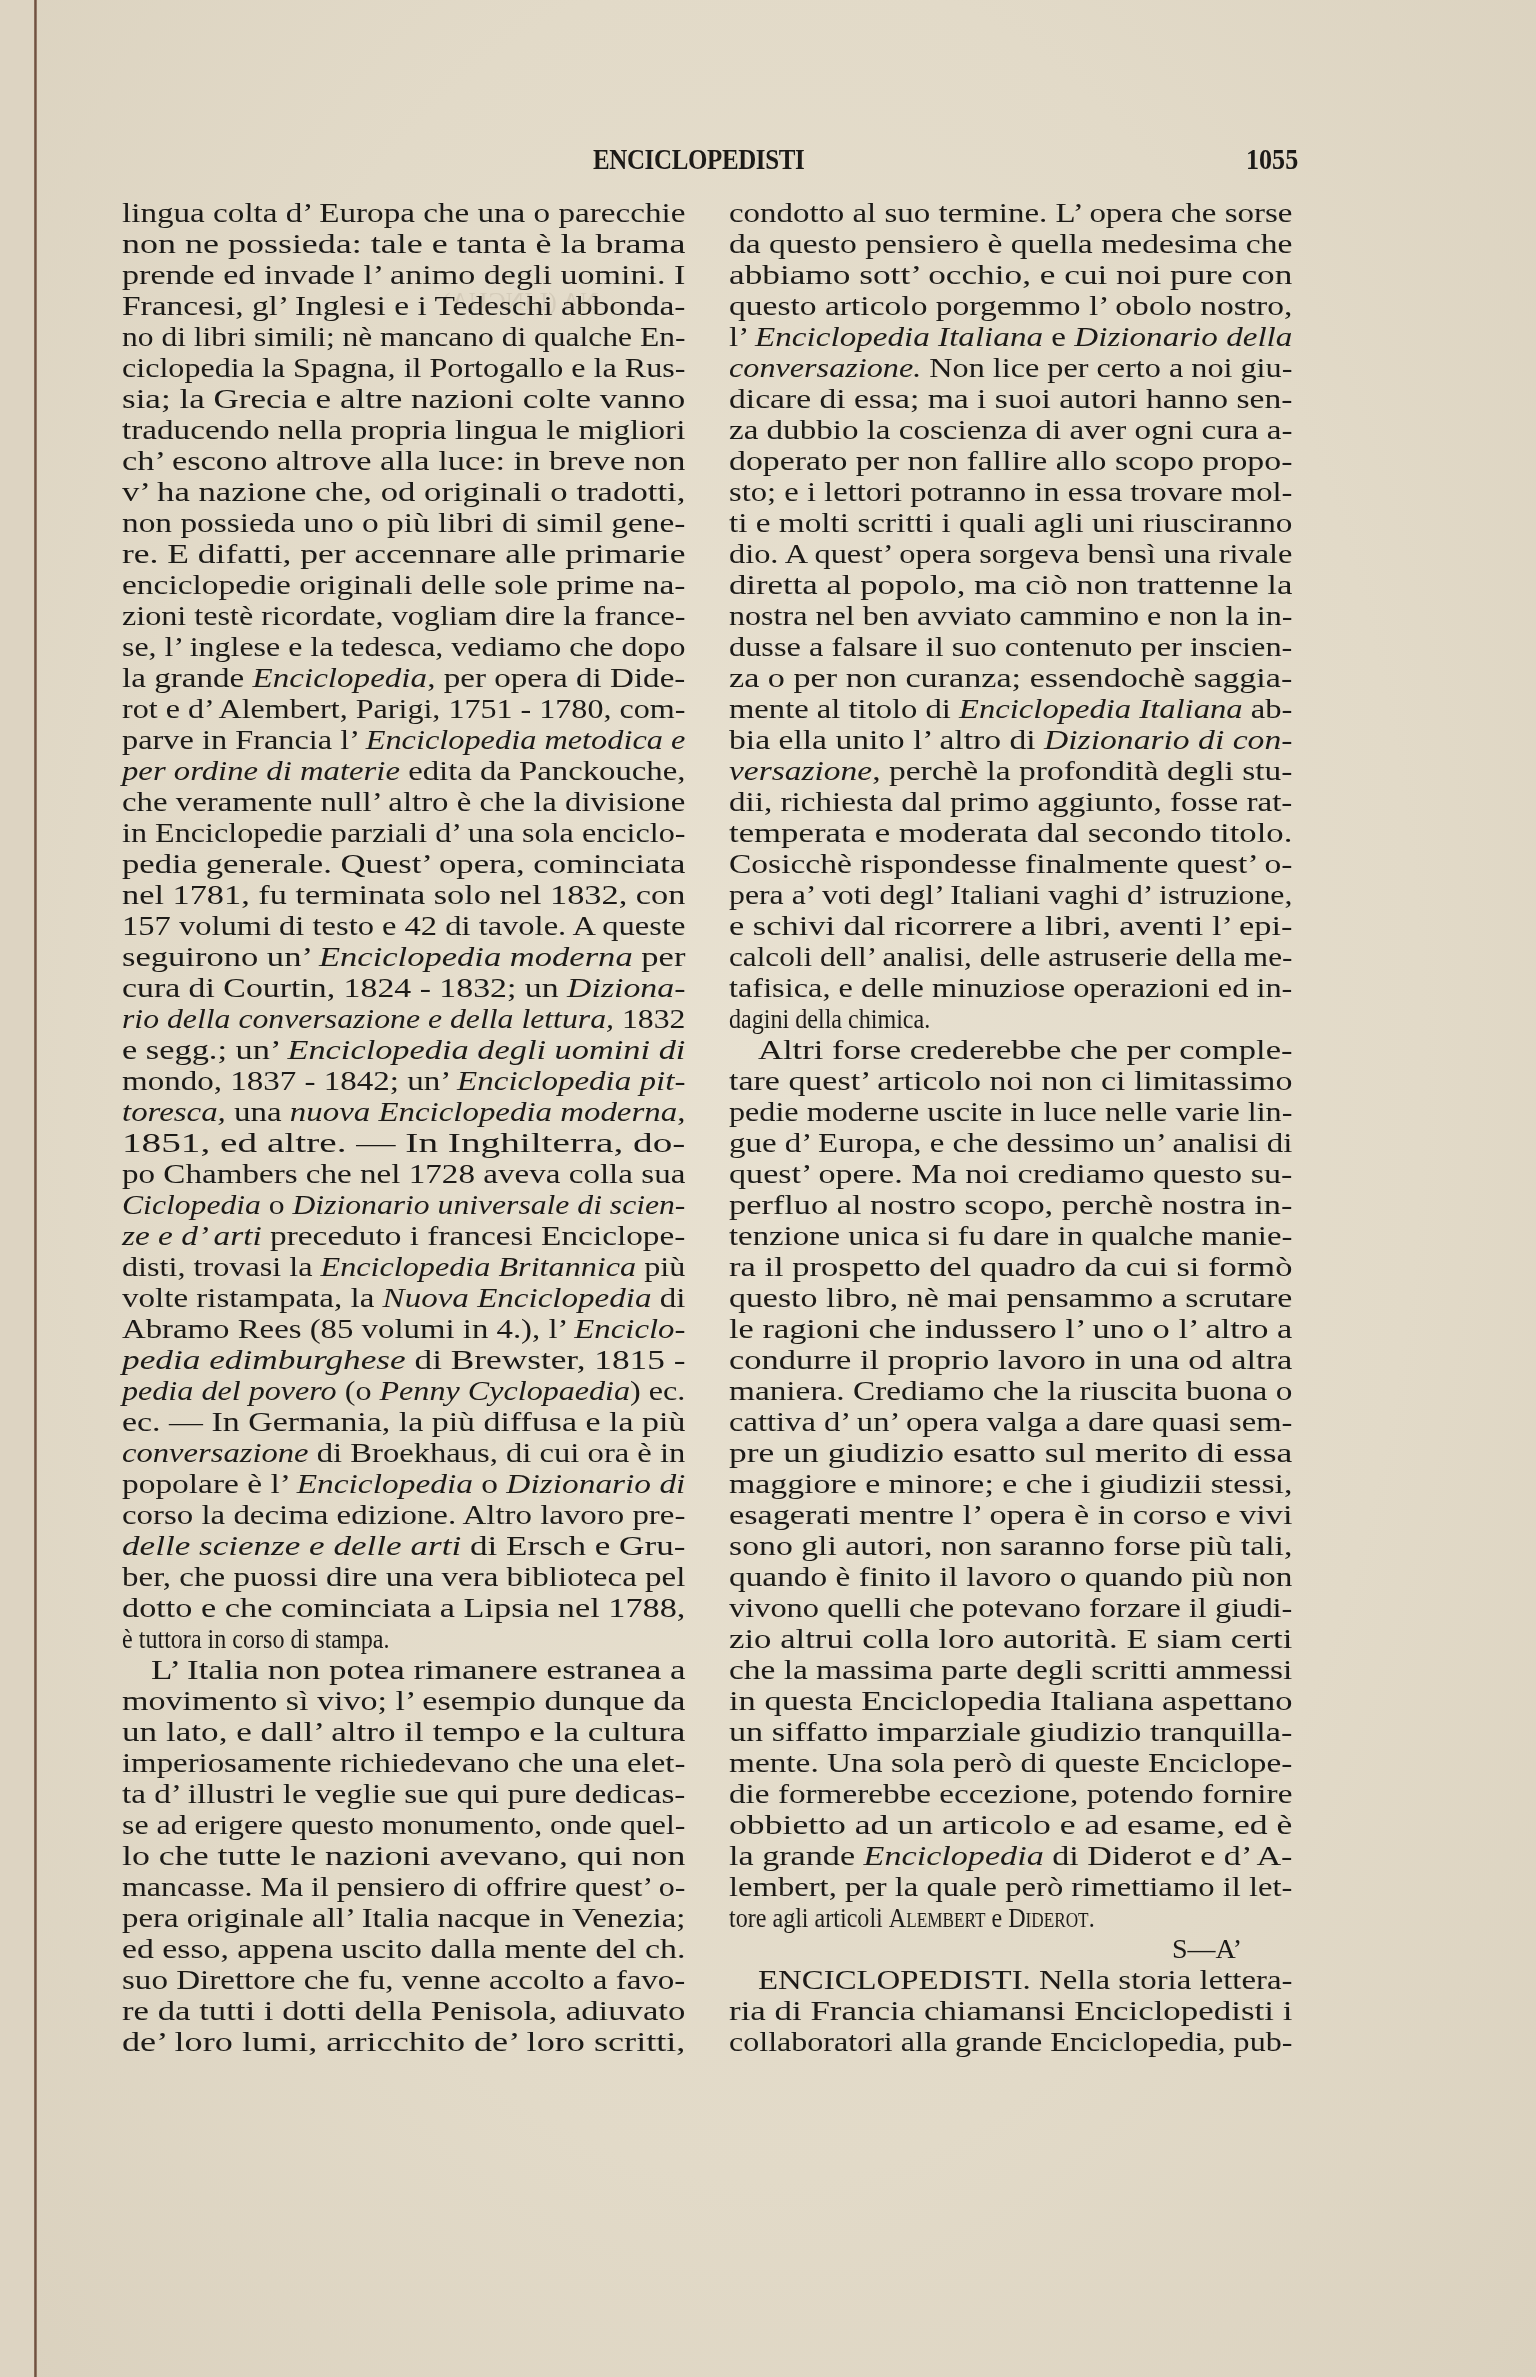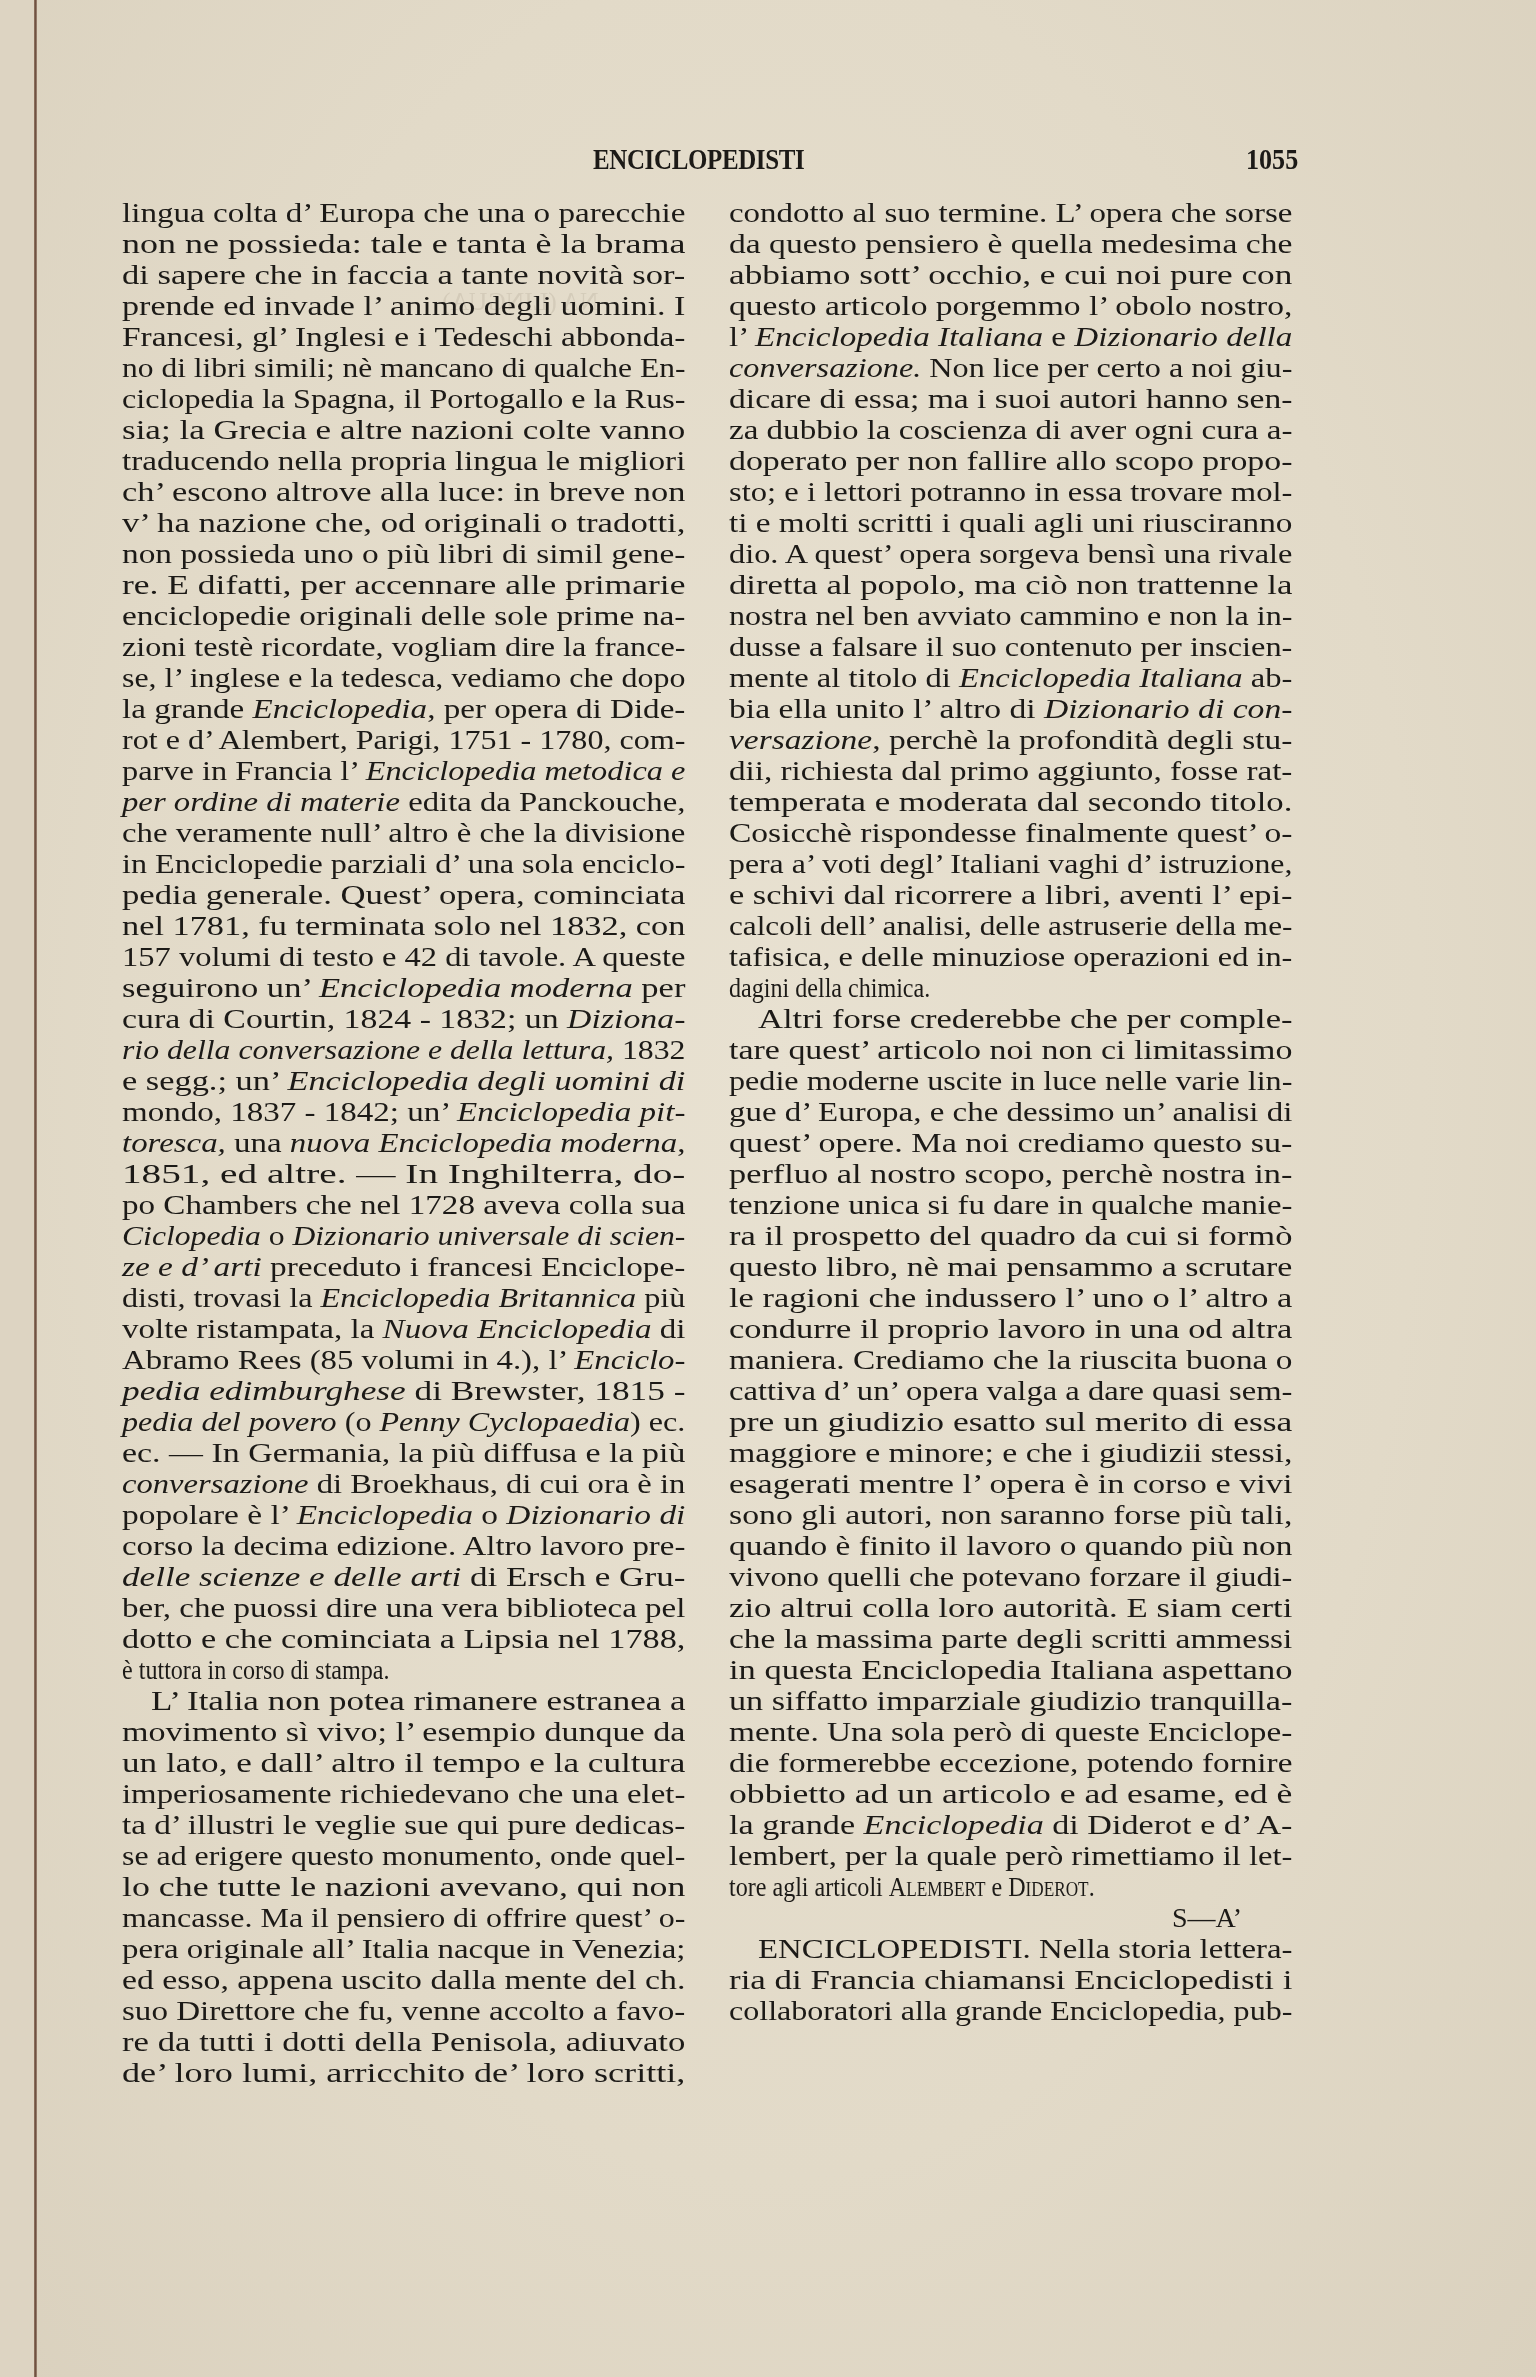--- a/index.html
+++ b/index.html
@@ -70,21 +70,20 @@
 
   <div class="header">
     <span class="bleed-through">NA (LINGUA)</span>
     <span class="running-title">ENCICLOPEDISTI</span>
     <span class="page-number">1055</span>
   </div>
 
   <div class="column col-left" id="col-left">
       <div class="line"><span class="fit" style="transform: scaleX(1.1835);">lingua colta d’ Europa che una o parecchie</span></div>
       <div class="line"><span class="fit" style="transform: scaleX(1.2848);">non ne possieda: tale e tanta è la brama</span></div>
-      <div class="line"><span class="fit" style="transform: scaleX(1.234);">di sapere che in faccia a tante novità sor-</span></div>
       <div class="line"><span class="fit" style="transform: scaleX(1.2171);">prende ed invade l’ animo degli uomini. I</span></div>
       <div class="line"><span class="fit" style="transform: scaleX(1.1934);">Francesi, gl’ Inglesi e i Tedeschi abbonda-</span></div>
       <div class="line"><span class="fit" style="transform: scaleX(1.125);">no di libri simili; nè mancano di qualche En-</span></div>
       <div class="line"><span class="fit" style="transform: scaleX(1.1464);">ciclopedia la Spagna, il Portogallo e la Rus-</span></div>
       <div class="line"><span class="fit" style="transform: scaleX(1.2516);">sia; la Grecia e altre nazioni colte vanno</span></div>
       <div class="line"><span class="fit" style="transform: scaleX(1.1859);">traducendo nella propria lingua le migliori</span></div>
       <div class="line"><span class="fit" style="transform: scaleX(1.2275);">ch’ escono altrove alla luce: in breve non</span></div>
       <div class="line"><span class="fit" style="transform: scaleX(1.24);">v’ ha nazione che, od originali o tradotti,</span></div>
       <div class="line"><span class="fit" style="transform: scaleX(1.1915);">non possieda uno o più libri di simil gene-</span></div>
       <div class="line"><span class="fit" style="transform: scaleX(1.2671);">re. E difatti, per accennare alle primarie</span></div>
@@ -146,20 +145,21 @@
       <div class="line"><span class="fit" style="transform: scaleX(1.1501);"><em>conversazione.</em> Non lice per certo a noi giu-</span></div>
       <div class="line"><span class="fit" style="transform: scaleX(1.1996);">dicare di essa; ma i suoi autori hanno sen-</span></div>
       <div class="line"><span class="fit" style="transform: scaleX(1.1803);">za dubbio la coscienza di aver ogni cura a-</span></div>
       <div class="line"><span class="fit" style="transform: scaleX(1.2077);">doperato per non fallire allo scopo propo-</span></div>
       <div class="line"><span class="fit" style="transform: scaleX(1.1648);">sto; e i lettori potranno in essa trovare mol-</span></div>
       <div class="line"><span class="fit" style="transform: scaleX(1.1877);">ti e molti scritti i quali agli uni riusciranno</span></div>
       <div class="line"><span class="fit" style="transform: scaleX(1.1562);">dio. A quest’ opera sorgeva bensì una rivale</span></div>
       <div class="line"><span class="fit" style="transform: scaleX(1.2408);">diretta al popolo, ma ciò non trattenne la</span></div>
       <div class="line"><span class="fit" style="transform: scaleX(1.1465);">nostra nel ben avviato cammino e non la in-</span></div>
       <div class="line"><span class="fit" style="transform: scaleX(1.1556);">dusse a falsare il suo contenuto per inscien-</span></div>
+      <div class="line"><span class="fit" style="transform: scaleX(1.22);">za o per non curanza; essendochè saggia-</span></div>
       <div class="line"><span class="fit" style="transform: scaleX(1.1648);">mente al titolo di <em>Enciclopedia Italiana</em> ab-</span></div>
       <div class="line"><span class="fit" style="transform: scaleX(1.2008);">bia ella unito l’ altro di <em>Dizionario di con-</em></span></div>
       <div class="line"><span class="fit" style="transform: scaleX(1.1957);"><em>versazione</em>, perchè la profondità degli stu-</span></div>
       <div class="line"><span class="fit" style="transform: scaleX(1.1839);">dii, richiesta dal primo aggiunto, fosse rat-</span></div>
       <div class="line"><span class="fit" style="transform: scaleX(1.2408);">temperata e moderata dal secondo titolo.</span></div>
       <div class="line"><span class="fit" style="transform: scaleX(1.197);">Cosicchè rispondesse finalmente quest’ o-</span></div>
       <div class="line"><span class="fit" style="transform: scaleX(1.1358);">pera a’ voti degl’ Italiani vaghi d’ istruzione,</span></div>
       <div class="line"><span class="fit" style="transform: scaleX(1.2276);">e schivi dal ricorrere a libri, aventi l’ epi-</span></div>
       <div class="line"><span class="fit" style="transform: scaleX(1.1143);">calcoli dell’ analisi, delle astruserie della me-</span></div>
       <div class="line"><span class="fit" style="transform: scaleX(1.1557);">tafisica, e delle minuziose operazioni ed in-</span></div>

